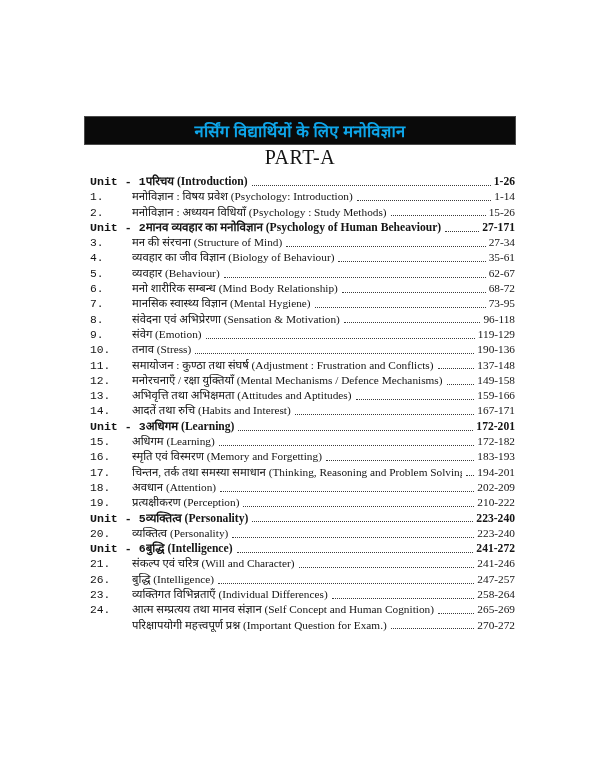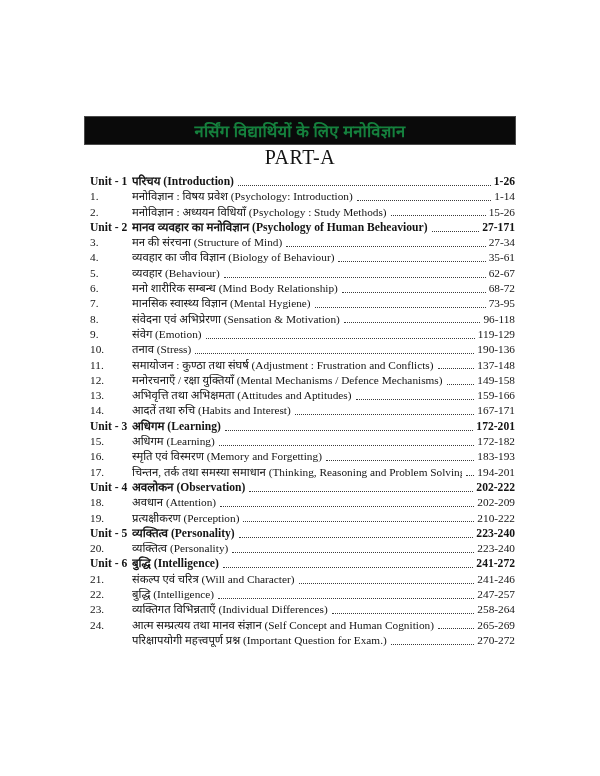--- a/index.html
+++ b/index.html
@@ -3,40 +3,40 @@
 <meta charset="utf-8">
 <style>
   html,body{margin:0;padding:0;}
   body{
     width:600px;height:776px;background:#ffffff;position:relative;
     font-family:"Liberation Serif","DejaVu Serif",serif;color:#141414;
     -webkit-font-smoothing:antialiased;
   }
   .page{position:absolute;left:85px;top:0;width:430px;}
   .header-bar{
-    margin-top:117px;height:27px;background:#0a0a0a;color:#15803d;
+    margin-top:117px;height:27px;background:#0a0a0a;color:#0ea5e9;
     display:flex;align-items:center;justify-content:center;
     font-weight:bold;font-size:16.5px;letter-spacing:.3px;
     box-shadow:0 0 0 1px #4a4a4a;
   }
   .toc-badge-wrap{text-align:center;margin-top:7px;}
   .toc-badge{
     display:inline-block;border:2.5px solid #141414;border-radius:10px;
     padding:1px 14px 3px 14px;font-weight:bold;font-size:15.5px;
   }
   .part-title{
     text-align:center;font-weight:normal;font-size:20px;letter-spacing:.5px;
     margin-top:2px;
   }
   .toc-list{margin-top:5px;}
   .row{
     display:flex;align-items:baseline;height:15.3px;line-height:15.3px;
     font-size:11.3px;white-space:nowrap;
   }
-  .row .label{flex:0 0 47px;padding-left:5px;box-sizing:border-box;}
+  .row .label{flex:0 0 47px;padding-left:5px;box-sizing:border-box;font-family:Liberation Mono, monospace;}
   .row .title{flex:0 1 auto;overflow:hidden;}
   .row .leader{
     flex:1 1 8px;min-width:8px;align-self:flex-end;
     border-bottom:1.8px dotted #3a3a3a;margin:0 3px 3.5px 4px;height:0;
   }
   .row .pages{flex:0 0 auto;text-align:right;}
   .row.unit{font-weight:bold;font-size:11.6px;}
 </style>
 </head>
 <body>
@@ -160,26 +160,20 @@
     <span class="title">स्मृति एवं विस्मरण (Memory and Forgetting)</span>
     <span class="leader"></span>
     <span class="pages">183-193</span>
   </div>
       <div class="row chapter">
     <span class="label">17.</span>
     <span class="title">चिन्तन, तर्क तथा समस्या समाधान (Thinking, Reasoning and Problem Solving)</span>
     <span class="leader"></span>
     <span class="pages">194-201</span>
   </div>
-      <div class="row unit">
-    <span class="label">Unit - 4</span>
-    <span class="title">अवलोकन (Observation)</span>
-    <span class="leader"></span>
-    <span class="pages">202-222</span>
-  </div>
       <div class="row chapter">
     <span class="label">18.</span>
     <span class="title">अवधान (Attention)</span>
     <span class="leader"></span>
     <span class="pages">202-209</span>
   </div>
       <div class="row chapter">
     <span class="label">19.</span>
     <span class="title">प्रत्यक्षीकरण (Perception)</span>
     <span class="leader"></span>
@@ -203,21 +197,21 @@
     <span class="leader"></span>
     <span class="pages">241-272</span>
   </div>
       <div class="row chapter">
     <span class="label">21.</span>
     <span class="title">संकल्प एवं चरित्र (Will and Character)</span>
     <span class="leader"></span>
     <span class="pages">241-246</span>
   </div>
       <div class="row chapter">
-    <span class="label">22.</span>
+    <span class="label">26.</span>
     <span class="title">बुद्धि (Intelligence)</span>
     <span class="leader"></span>
     <span class="pages">247-257</span>
   </div>
       <div class="row chapter">
     <span class="label">23.</span>
     <span class="title">व्यक्तिगत विभिन्नताएँ (Individual Differences)</span>
     <span class="leader"></span>
     <span class="pages">258-264</span>
   </div>

